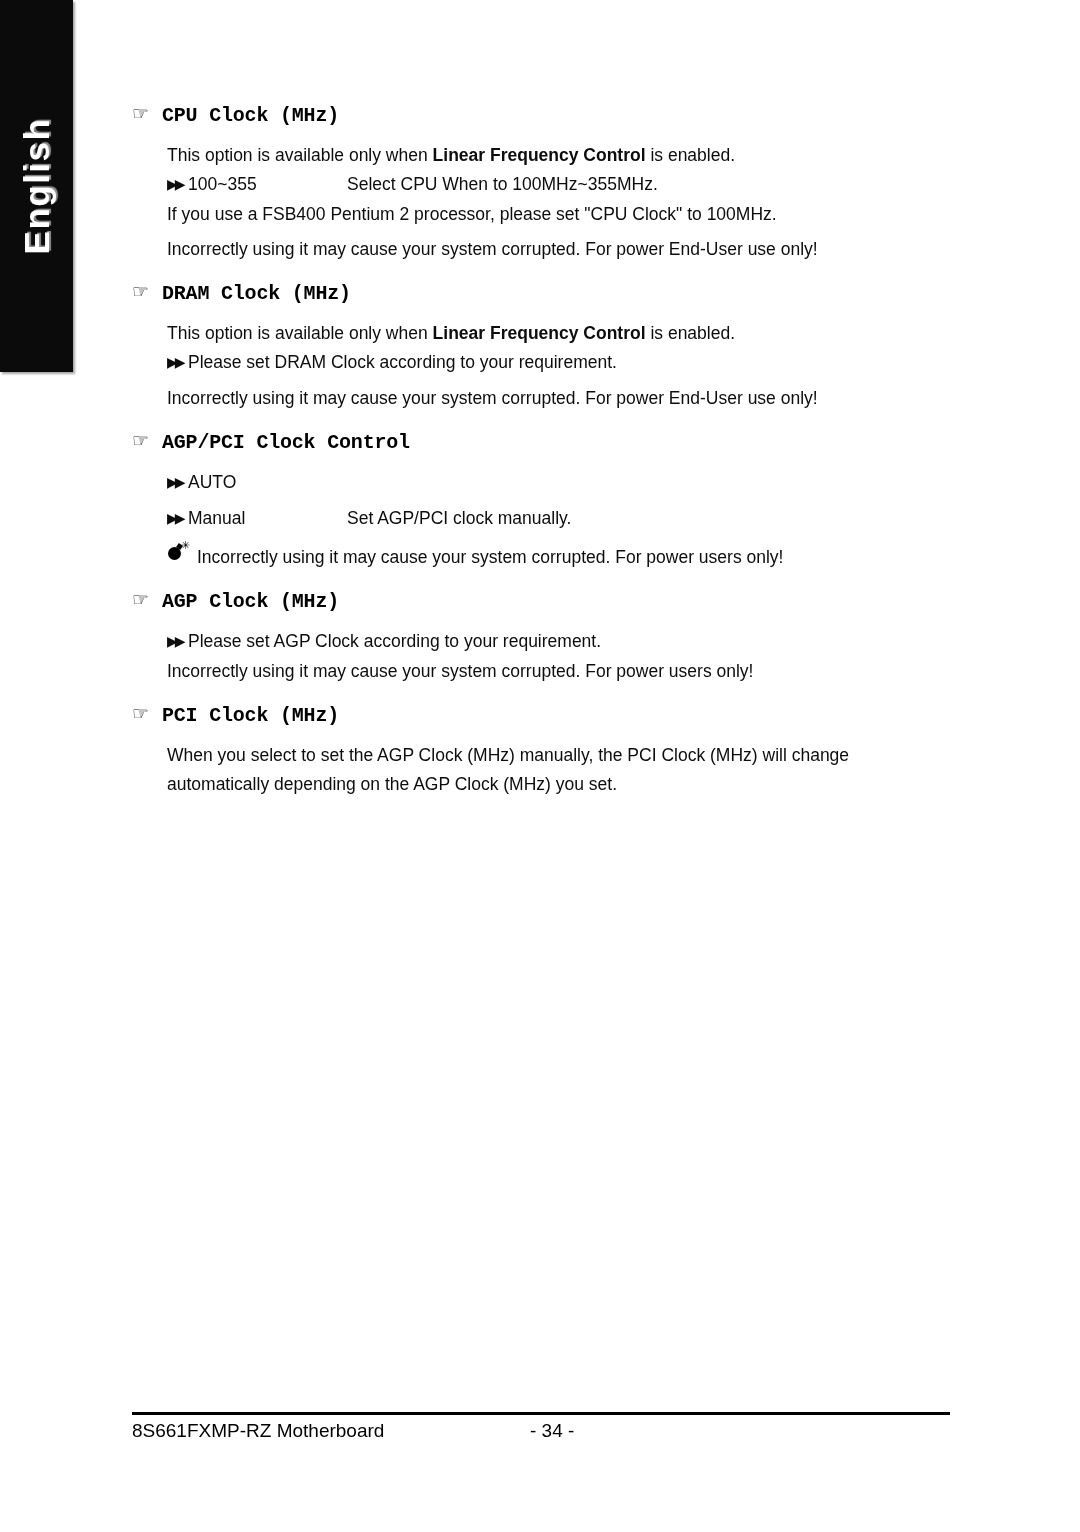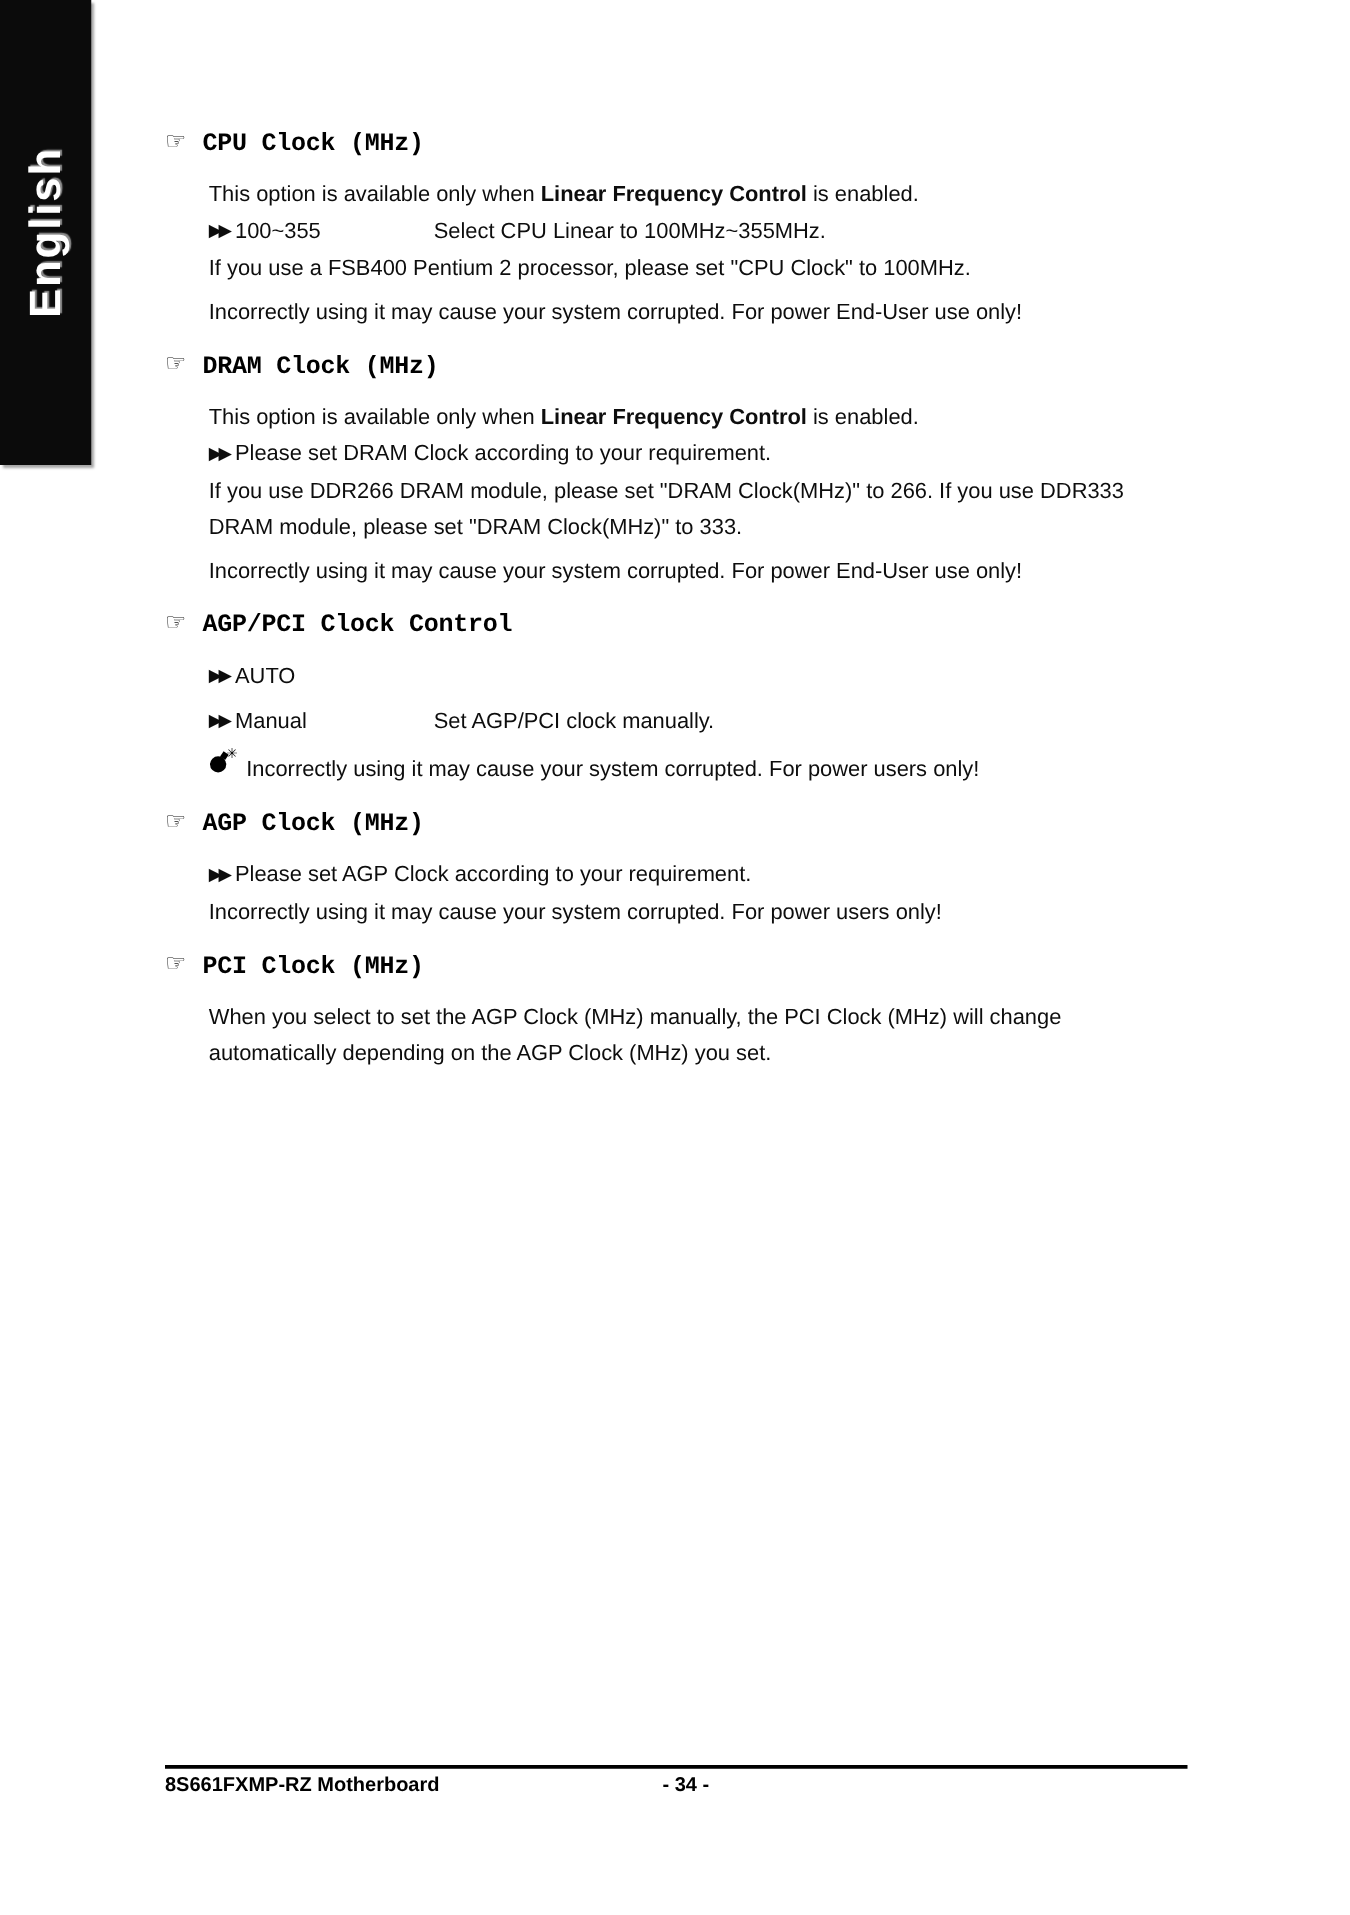--- a/index.html
+++ b/index.html
@@ -158,22 +158,21 @@
   }
   .footer-rule {
     width: 818px;
     height: 0;
     border-top: 3px solid #000;
     margin-bottom: 5px;
   }
   .footer-row {
     position: relative;
     height: 26px;
-    font-size: 16px;
-    font-weight: bold;
+    font-size: 19px;
   }
   .footer-left {
     position: absolute;
     left: 0;
     top: 0;
   }
   .footer-page {
     position: absolute;
     left: 398px;
     top: 0;
@@ -193,41 +192,40 @@
     <div class="section">
       <div class="section-heading">
         <span class="hand-icon">☞</span>
         <span class="heading-text">CPU Clock (MHz)</span>
       </div>
       <div class="body-block">
         <div class="line"><span>This option is available only when </span><b>Linear Frequency Control</b><span> is enabled.</span></div>
         <div class="opt-row">
           <span class="opt-marker">▶▶</span>
           <span class="opt-name">100~355</span>
-          <span class="opt-desc">Select CPU Linear to 100MHz~355MHz.</span>
+          <span class="opt-desc">Select CPU When to 100MHz~355MHz.</span>
         </div>
         <div class="line">If you use a FSB400 Pentium 2 processor, please set "CPU Clock" to 100MHz.</div>
         <div class="line spaced-row">Incorrectly using it may cause your system corrupted. For power End-User use only!</div>
       </div>
     </div>
 
     <div class="gap-after-section"></div>
 
     <div class="section">
       <div class="section-heading">
         <span class="hand-icon">☞</span>
         <span class="heading-text">DRAM Clock (MHz)</span>
       </div>
       <div class="body-block">
         <div class="line"><span>This option is available only when </span><b>Linear Frequency Control</b><span> is enabled.</span></div>
         <div class="opt-row">
           <span class="opt-marker">▶▶</span>
           <span class="opt-desc">Please set DRAM Clock according to your requirement.</span>
         </div>
-        <div class="line wrap">If you use DDR266 DRAM module, please set "DRAM Clock(MHz)" to 266. If you use DDR333 DRAM module, please set "DRAM Clock(MHz)" to 333.</div>
         <div class="line spaced-row">Incorrectly using it may cause your system corrupted. For power End-User use only!</div>
       </div>
     </div>
 
     <div class="gap-after-section"></div>
 
     <div class="section">
       <div class="section-heading">
         <span class="hand-icon">☞</span>
         <span class="heading-text">AGP/PCI Clock Control</span>

